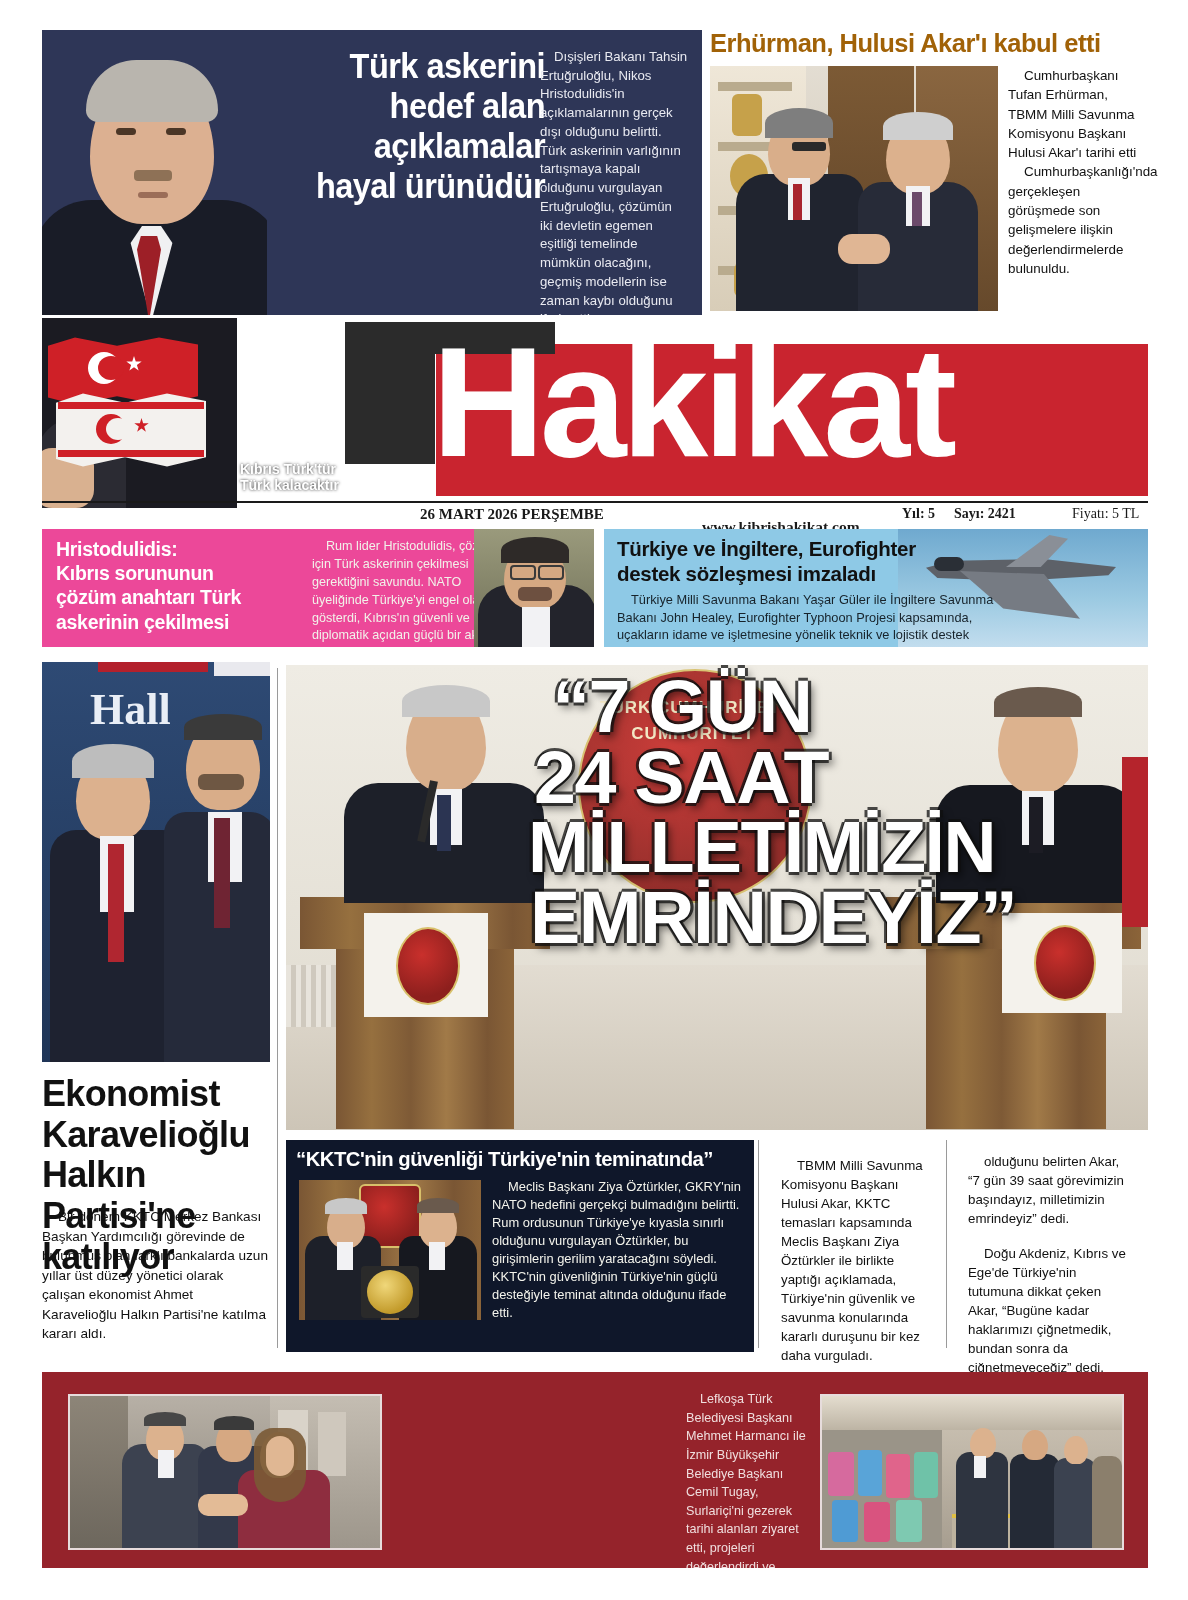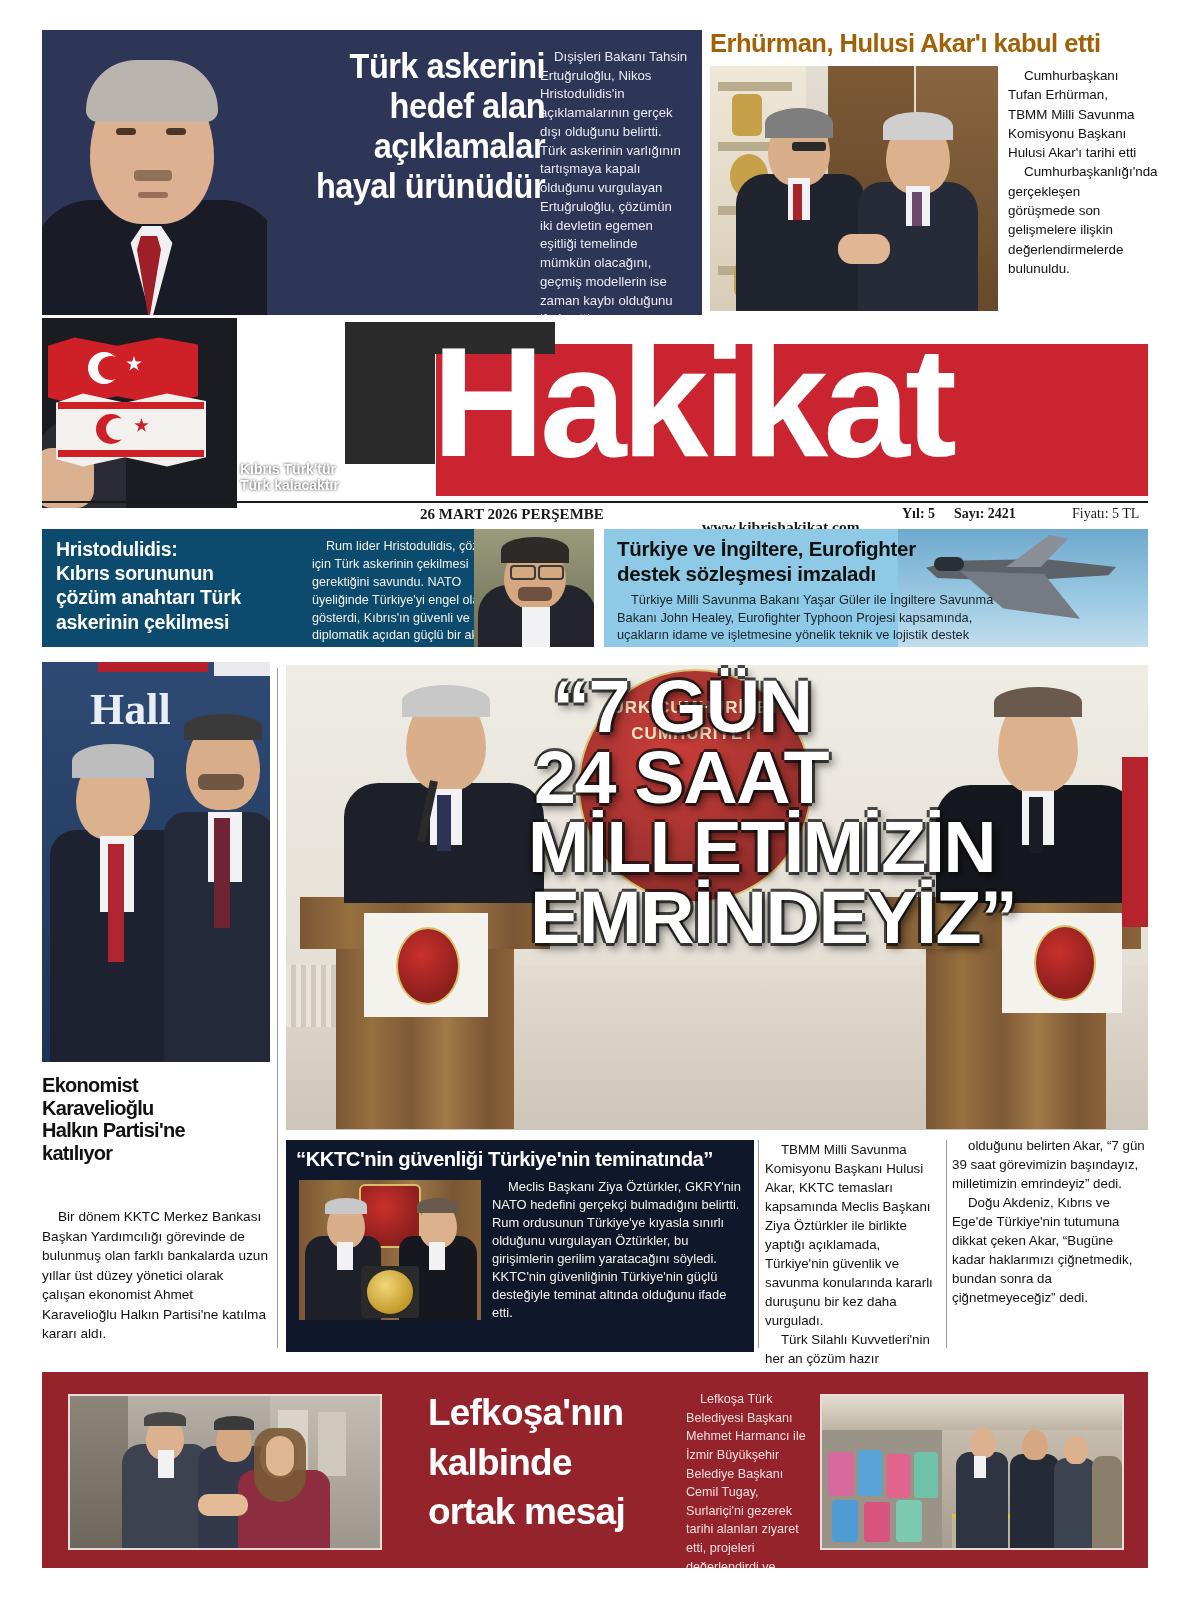--- a/index.html
+++ b/index.html
@@ -79,21 +79,21 @@
   #mh-url{position:absolute;left:660px;top:12px;font-size:15.5px;font-weight:bold;
     color:#1a1a1a;font-family:"Liberation Serif",serif;}
   #mh-yil{position:absolute;left:860px;top:0;font-size:14px;font-weight:bold;
     color:#1a1a1a;font-family:"Liberation Serif",serif;}
   #mh-sayi{position:absolute;left:912px;top:0;font-size:14px;font-weight:bold;
     color:#1a1a1a;font-family:"Liberation Serif",serif;}
   #mh-fiyat{position:absolute;left:1030px;top:0;font-size:14px;font-weight:normal;
     color:#1a1a1a;font-family:"Liberation Serif",serif;}
 
   
-  #ban-olive{left:42px;top:529px;width:552px;height:118px;background:#0c4a6e;overflow:hidden;}
+  #ban-olive{left:42px;top:529px;width:552px;height:118px;background:#ec4899;overflow:hidden;}
   #ban-olive .bo-head{
     position:absolute;left:14px;top:8px;width:250px;color:#fff;
     font-weight:bold;font-size:19.5px;line-height:1.24;letter-spacing:-0.3px;
   }
   #ban-olive .bo-body{
     position:absolute;left:270px;top:9px;width:200px;color:#f2f2ea;
     font-size:12.6px;line-height:1.42;
   }
   #ban-olive .bo-body p{margin:0;text-indent:14px;}
   #bo-photo{position:absolute;right:0;top:0;width:120px;height:118px;overflow:hidden;}
@@ -111,21 +111,21 @@
   #ban-blue .bb-body p{margin:0;text-indent:14px;}
 
   
   .vrule{position:absolute;width:1px;background:#9a9a9a;}
 
   
   #left-col{left:42px;top:662px;width:228px;height:690px;}
   #lc-photo{position:absolute;left:0;top:0;width:228px;height:400px;}
   #lc-head{
     position:absolute;left:0;top:412px;width:228px;
-    font-size:20px;font-weight:bold;color:#111;line-height:1.13;letter-spacing:-0.7px;
+    font-size:36px;font-weight:bold;color:#111;line-height:1.13;letter-spacing:-0.7px;
   }
   #lc-body{
     position:absolute;left:0;top:545px;width:228px;
     font-size:13.6px;line-height:1.44;color:#111;
   }
   #lc-body p{margin:0;text-indent:16px;}
 
   
   #hero{left:286px;top:665px;width:862px;height:465px;overflow:hidden;background:#cfc9bf;}
   #hero-title{
@@ -153,21 +153,21 @@
   #kktc-photo{position:absolute;left:13px;top:40px;width:182px;height:140px;}
   #kktc-body{
     position:absolute;left:206px;top:38px;width:252px;color:#f4f4ec;
     font-size:12.9px;line-height:1.40;
   }
   #kktc-body p{margin:0;text-indent:16px;}
 
   
   #col-a{left:765px;top:1140px;width:178px;font-size:13.3px;line-height:1.43;color:#111;}
   #col-b{left:952px;top:1136px;width:196px;font-size:13.3px;line-height:1.43;color:#111;}
-  #col-a p,#col-b p{margin:0;text-indent:16px;}
+  #col-a p,#col-b p{margin:16px;text-indent:16px;}
 
   
   #bottom{left:42px;top:1372px;width:1106px;height:196px;background:#95232b;overflow:hidden;}
   #bt-photo1{position:absolute;left:26px;top:22px;width:310px;height:152px;border:2px solid #e7dcdc;}
   #bt-head{
     position:absolute;left:386px;top:16px;width:256px;color:#fff;
     font-weight:bold;font-size:37px;line-height:1.34;letter-spacing:-0.8px;
   }
   #bt-body{
     position:absolute;left:644px;top:18px;width:122px;color:#f0dede;
@@ -479,25 +479,20 @@
       <div class="abs suit" style="left:128px;top:50px;width:78px;height:102px;background:#33394a;border-radius:16px 18px 0 0;"></div>
       <div class="abs face" style="left:146px;top:24px;width:36px;height:42px;background:#d6a882;"></div>
       <div class="abs hair" style="left:144px;top:20px;width:40px;height:14px;background:#3a3a3a;"></div>
       <div class="abs" style="left:168px;top:74px;width:92px;height:78px;background:#8e2d3f;border-radius:16px 16px 0 0;"></div>
       <div class="abs face" style="left:190px;top:36px;width:38px;height:46px;background:#e0b793;"></div>
       <div class="abs" style="left:184px;top:32px;width:52px;height:74px;background:#7a5a35;border-radius:22px 22px 30px 30px;opacity:.9;"></div>
       <div class="abs" style="left:196px;top:40px;width:28px;height:40px;background:#e0b793;border-radius:14px;"></div>
       <div class="abs" style="left:128px;top:98px;width:50px;height:22px;background:#e3bb96;border-radius:10px;"></div>
     </div>
 
-    <div id="bt-head">
-      <div>Lefkoşa'nın</div>
-      <div>kalbinde</div>
-      <div>ortak mesaj</div>
-    </div>
 
     <div id="bt-body">
       <p>Lefkoşa Türk Belediyesi Başkanı Mehmet Harmancı ile İzmir Büyükşehir Belediye Başkanı Cemil Tugay, Surlariçi'ni gezerek tarihi alanları ziyaret etti, projeleri değerlendirdi ve esnafla sohbet etti.</p>
     </div>
 
     <div class="photo" id="bt-photo2">
       <div class="ph-layer" style="background:linear-gradient(180deg,#cfc6b7,#a79e90);"></div>
       <div class="abs" style="left:0;top:0;width:300px;height:34px;background:linear-gradient(180deg,#e4ddcf,#bdb4a4);"></div>
       <div class="abs" style="left:0;top:34px;width:120px;height:118px;background:#9a9488;"></div>
       <div class="abs" style="left:6px;top:56px;width:26px;height:44px;background:#d66a9e;border-radius:4px;"></div>

